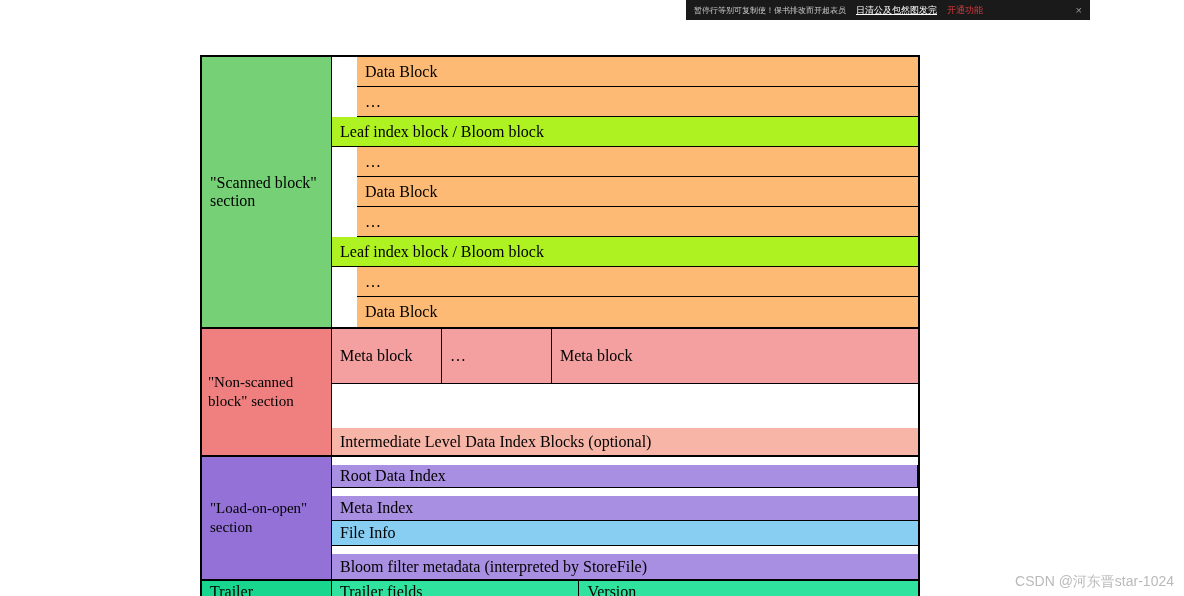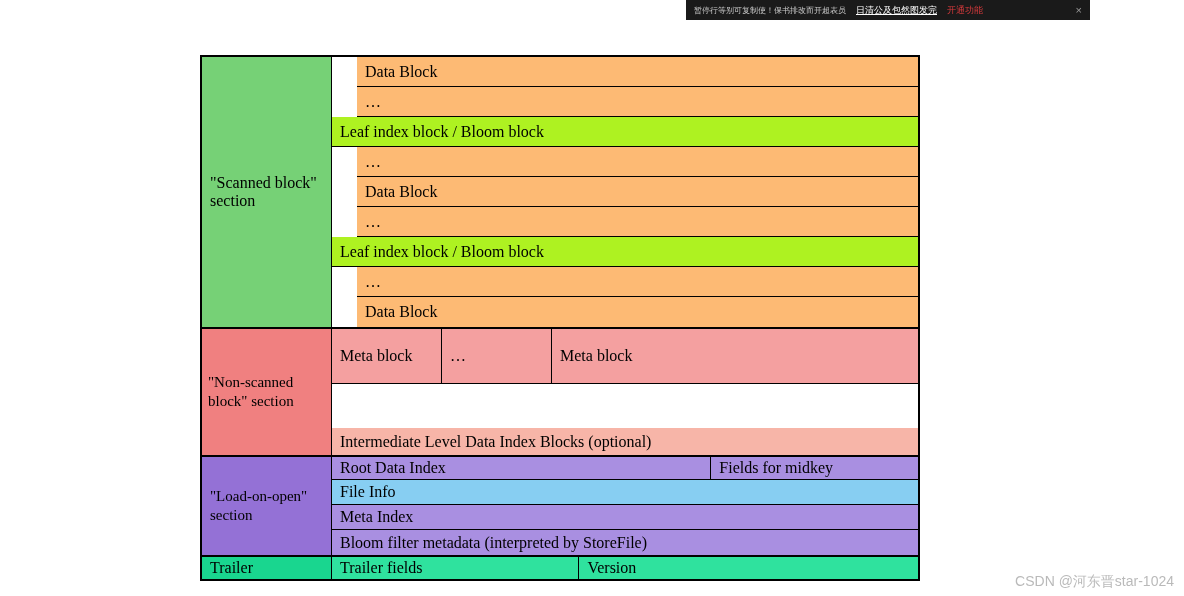--- a/index.html
+++ b/index.html
@@ -58,21 +58,21 @@
     .content-row:last-child { border-bottom: none; }
     
     
     .green-label { background: #76d176; }
     .green-light { background: #fdba74; margin-left: 25px; }
     .green-lime { background: #aef221; }
     .red-label { background: #f08080; }
     .red-light { background: #f4a0a0; }
     .red-pale { background: #f7b5a8; margin-top: 44px; }
     .purple-label { background: #9471d6; }
-    .purple-light { background: #a98fe1; }
+    .purple-light { background: #a98fe1; margin-top: 8px; }
     .blue-light { background: #87cef2; }
     .emerald-label { background: #19d68f; }
     .emerald-light { background: #2fe29e; }
 
     
     .sec1 { border-bottom: 2px solid #000; }
     .sec1 .content-row { height: 30px; }
     
     
     .sec2 { border-bottom: 2px solid #000; }
@@ -141,24 +141,23 @@
       </div>
       <div class="content-row red-pale" style="height:27px;">Intermediate Level Data Index Blocks (optional)</div>
     </div>
   </div>
 
   <div class="row sec3">
     <div class="label-cell purple-label">"Load-on-open" section</div>
     <div class="content-col">
       <div class="split-row purple-light">
         <div class="c1">Root Data Index</div>
-        <div class="c2">Fields for midkey</div>
       </div>
+      <div class="content-row purple-light">Meta Index</div>
       <div class="content-row blue-light">File Info</div>
-      <div class="content-row purple-light">Meta Index</div>
       <div class="content-row purple-light">Bloom filter metadata (interpreted by StoreFile)</div>
     </div>
   </div>
 
   <div class="row sec4">
     <div class="label-cell emerald-label">Trailer</div>
     <div class="content-col">
       <div class="split-row emerald-light">
         <div class="c1">Trailer fields</div>
         <div class="c2">Version</div>

